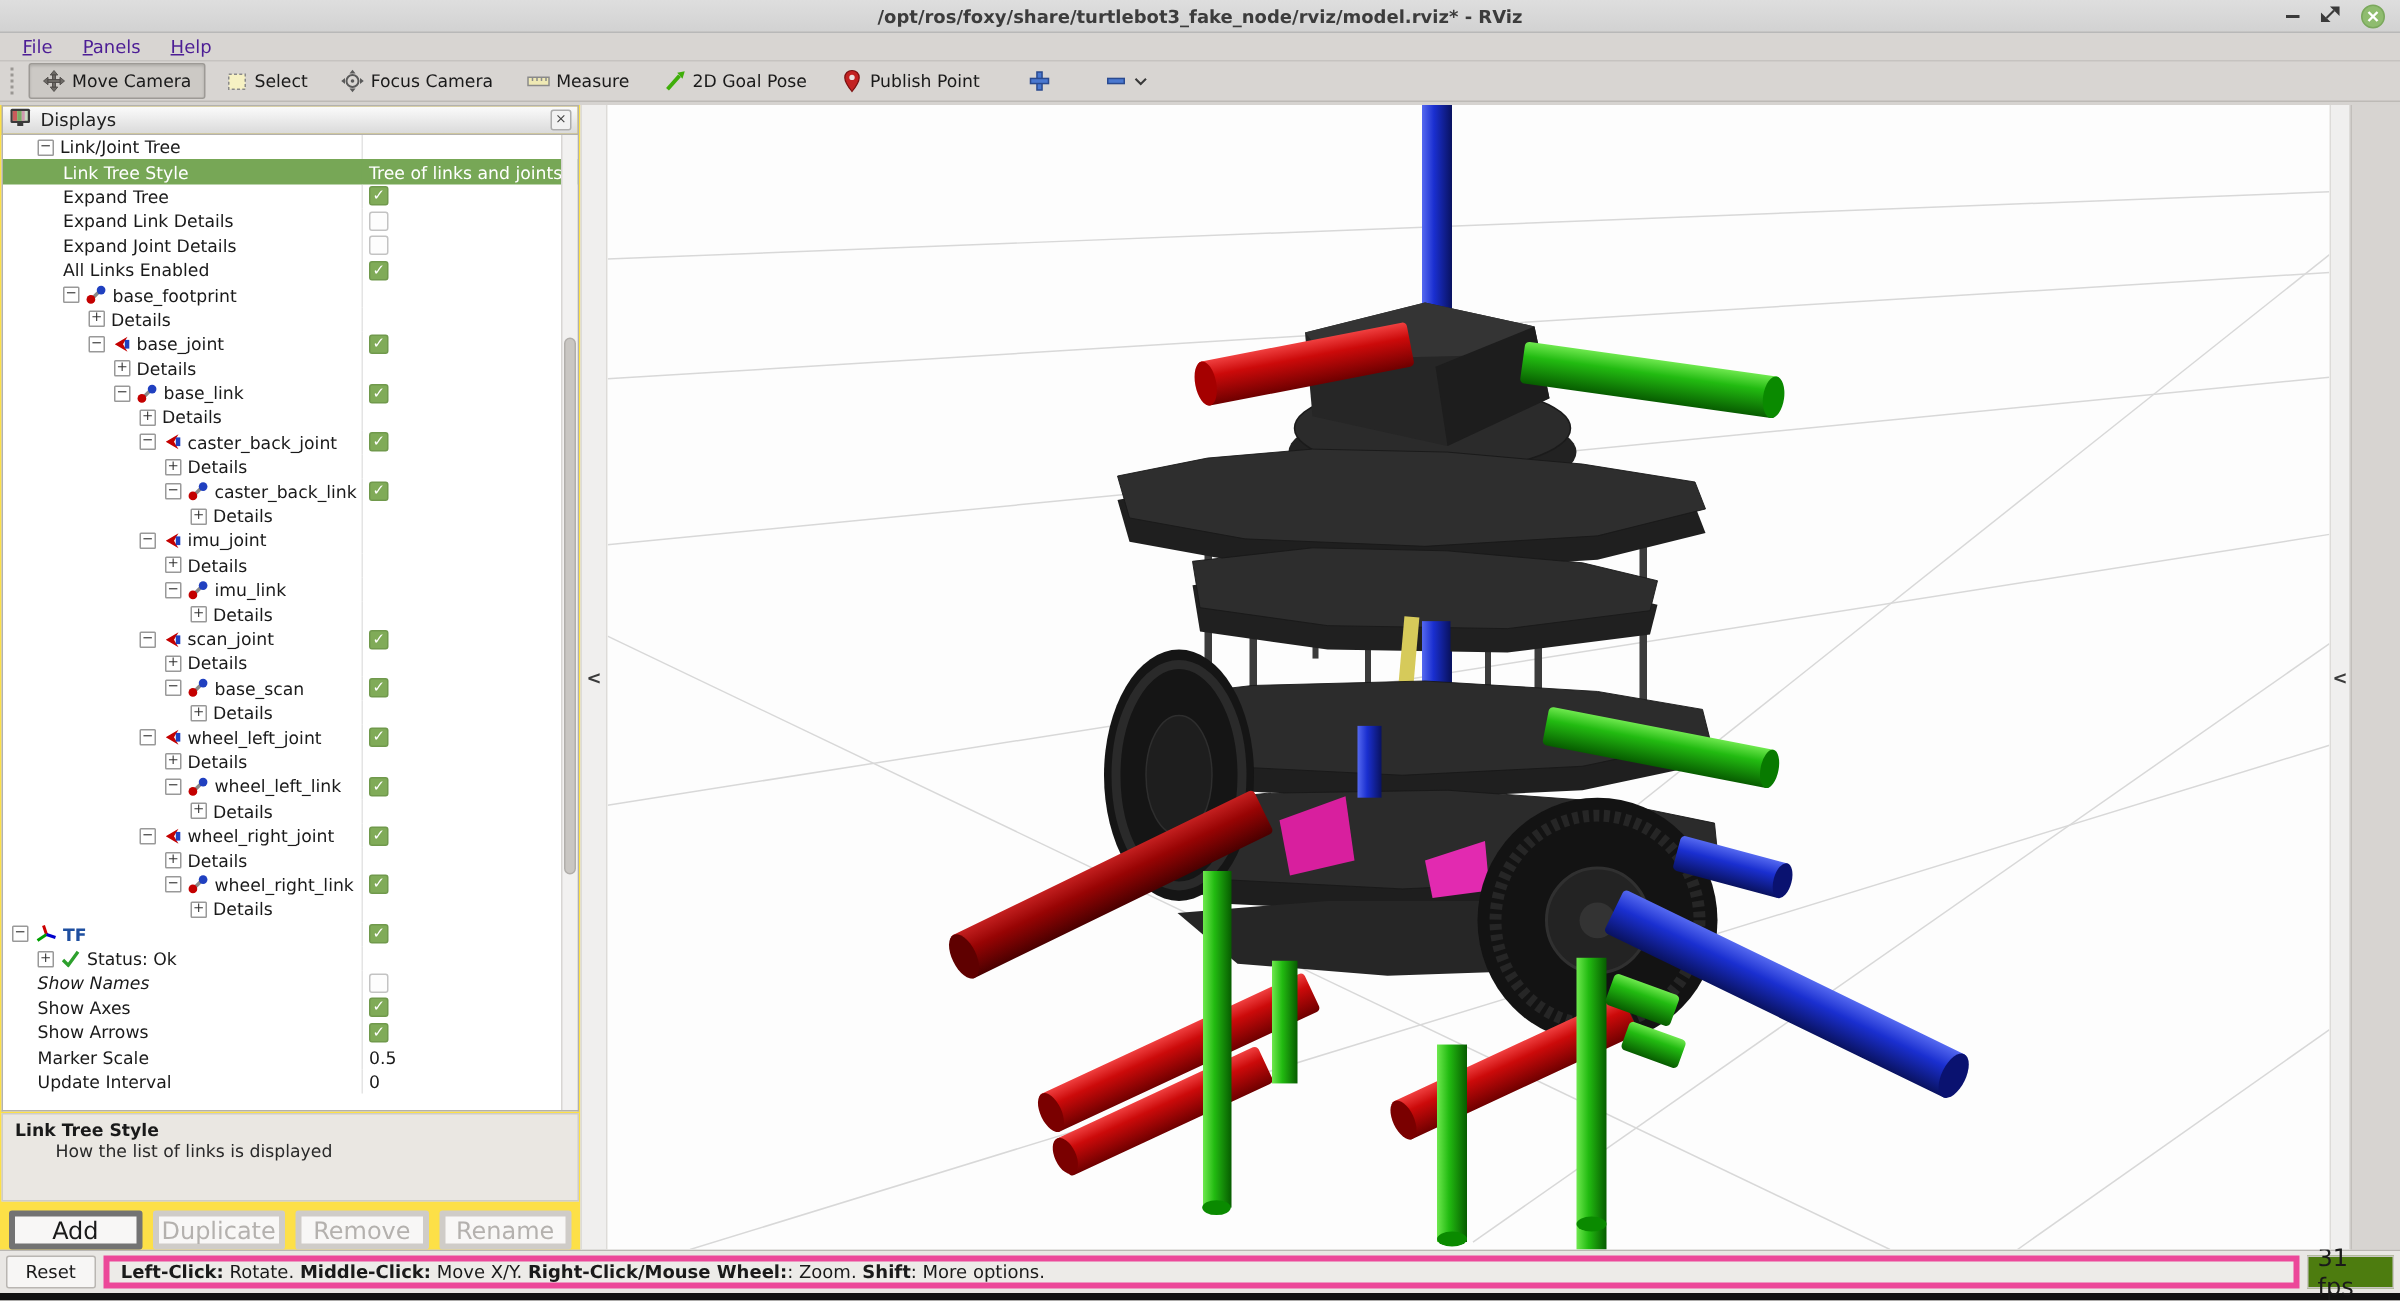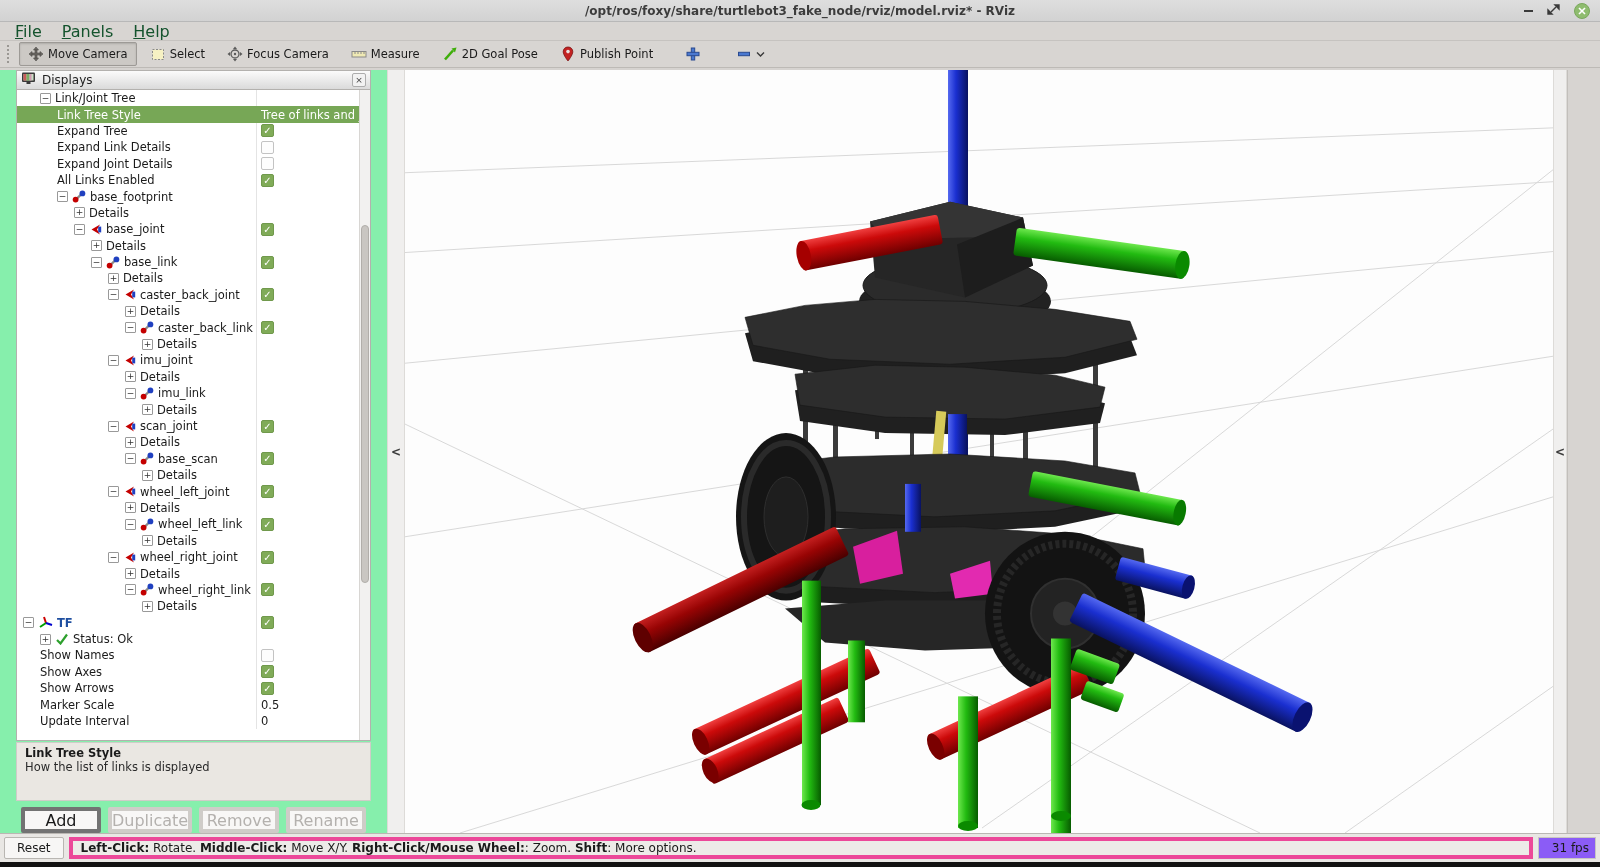--- a/index.html
+++ b/index.html
@@ -11,35 +11,35 @@
   .titlebar { height:22px; background:linear-gradient(#dedede,#d2d2d2); border-bottom:1px solid #b8b8b8;
     display:flex; align-items:center; position:relative; }
   .title-text { position:absolute; left:0; right:0; text-align:center; font-size:12px; color:#3c3c3c; font-weight:bold; }
   .win-controls { margin-left:auto; display:flex; align-items:center; gap:14px; padding-right:10px; z-index:2; }
   .min-glyph { width:9px; height:2px; background:#3a3a3a; display:inline-block; }
   .close-btn { width:16px; height:16px; border-radius:50%; background:#8fbc6f; border:1px solid #7aa85c;
     display:flex; align-items:center; justify-content:center; }
 
   
   .menubar { height:18px; background:#d8d5d2; display:flex; align-items:center; padding-left:6px; gap:2px; }
-  .menu-item { padding:1px 9px; font-size:16px; color:#14532d; }
+  .menu-item { padding:1px 9px; font-size:12px; color:#4c1d95; }
   .menu-item::first-letter { text-decoration:underline; }
 
   
   .toolbar { height:28px; background:#d8d5d2; border-top:1px solid #c6c3c0; border-bottom:1px solid #bdbab6;
     display:flex; align-items:center; gap:4px; padding:0 4px; }
   .tb-handle { width:5px; height:18px; border-left:2px dotted #9a9793; margin:0 3px; }
   .tool-btn { display:flex; align-items:center; gap:4px; padding:3px 8px; font-size:11.5px; color:#1a1a1a;
     border:1px solid transparent; border-radius:2px; }
   .tool-btn.active { background:#ccc9c5; border:1px solid #9d9a96; box-shadow:inset 0 1px 2px rgba(0,0,0,.15); }
   .tool-btn svg { display:block; }
 
   
   .main { display:flex; height:763px; margin-top:2px; }
-  .left-col { width:387px; background:#86efac; display:flex; flex-direction:column; padding:0 16px; }
+  .left-col { width:387px; background:#fde047; display:flex; flex-direction:column; padding:0 1px; }
   .collapse-strip { width:18px; background:#f0efee; border-left:1px solid #dddbd8; border-right:1px solid #dddbd8;
     display:flex; align-items:center; justify-content:center; }
   .collapse-strip.right { width:14px; }
   .chev { font-size:12px; font-weight:bold; color:#3a3a3a; }
   .right-pad { width:33px; background:#d7d4d1; border-left:1px solid #c2bfbb; }
   .viewport { width:1148px; height:763px; background:#fdfdfd; position:relative; overflow:hidden; }
   .viewport svg { display:block; }
 
   
   .panel-header { height:20px; background:linear-gradient(#fbfbfb,#dadada); border:1px solid #b3b1ae;
@@ -62,35 +62,35 @@
   .cbox.on { background:#80ab58; border:1px solid #70994c; color:#fff; font-size:10px; font-weight:bold;
     line-height:12px; text-align:center; }
   .cbox.off { background:#fdfdfd; border:1px solid #c3c3c3; }
   .t-icon { flex:none; display:flex; }
   .vscroll { position:absolute; right:0; top:0; bottom:0; width:11px; background:#f2f1f0; border-left:1px solid #d8d6d3; }
   .vthumb { position:absolute; right:1px; top:135px; height:358px; width:8px; background:#c9c6c2;
     border:1px solid #b1aeaa; border-radius:4px; }
 
   .desc-box { height:59px; margin-top:1px; background:#eae7e2; border:1px solid #cfccc8; padding:3px 8px; }
   .desc-title { font-size:11.5px; font-weight:bold; color:#1a1a1a; }
-  .desc-text { font-size:11.5px; color:#2a2a2a; }
+  .desc-text { font-size:11.5px; color:#2a2a2a;margin-left:27px; }
 
   .btn-row { display:flex; gap:7px; padding:6px 5px 0 5px; }
   .p-btn { flex:1; height:26px; border:4px solid #737373; border-radius:2px; background:#f8f7f6;
     font-size:16px; color:#1a1a1a; display:flex; align-items:center; justify-content:center; }
   .p-btn.disabled { color:#b4b1ae; border-color:#cfccc8; }
 
   
   .statusbar { height:29px; background:#e9e7e4; border-top:1px solid #bab7b3; display:flex; gap:5px;
     align-items:stretch; padding:3px 4px; }
   .reset-btn { padding:2px 12px; background:#f7f6f5; border:1px solid #b9b6b2; border-radius:2px;
     font-size:12px; display:flex; align-items:center; }
   .help-box { flex:1; background:#edebe8; border:4px solid #ec4899; padding:2px 8px; font-size:12px;
     display:flex; align-items:center; white-space:nowrap; overflow:hidden; }
-  .fps-box { width:58px; background:#8b5cf6; border:1px solid #c9c6c2; padding:2px 6px; font-size:12px;
+  .fps-box { width:58px; background:#4d7c0f; border:1px solid #c9c6c2; padding:2px 6px; font-size:16px;
     display:flex; align-items:center; justify-content:flex-end; }
   .bottom-strip { height:5px; background:#121212; }
 </style>
 </head>
 <body>
 
 <div class="titlebar">
   <div class="title-text">/opt/ros/foxy/share/turtlebot3_fake_node/rviz/model.rviz* - RViz</div>
   <div class="win-controls">
     <span class="min-glyph"></span>
@@ -604,21 +604,21 @@
               <span class="t-icon">
                 <svg width="14" height="12">
                   <polyline points="2,7 5.5,10.5 12,1.5" fill="none" stroke="#2da02d" stroke-width="2.2"></polyline>
                 </svg>
               </span>
               <span class="t-label">Status: Ok</span>
             </div>
             <div class="row-right"></div>
           </div>
           <div class="tree-row">
-            <div class="row-left" style="padding-left: 23px;">
+            <div class="row-left" style="padding-left: 23px; font-style: italic;">
               <span class="t-label">Show Names</span>
             </div>
             <div class="row-right">
               <span class="cbox off"></span>
             </div>
           </div>
           <div class="tree-row">
             <div class="row-left" style="padding-left: 23px;">
               <span class="t-label">Show Axes</span>
             </div>

